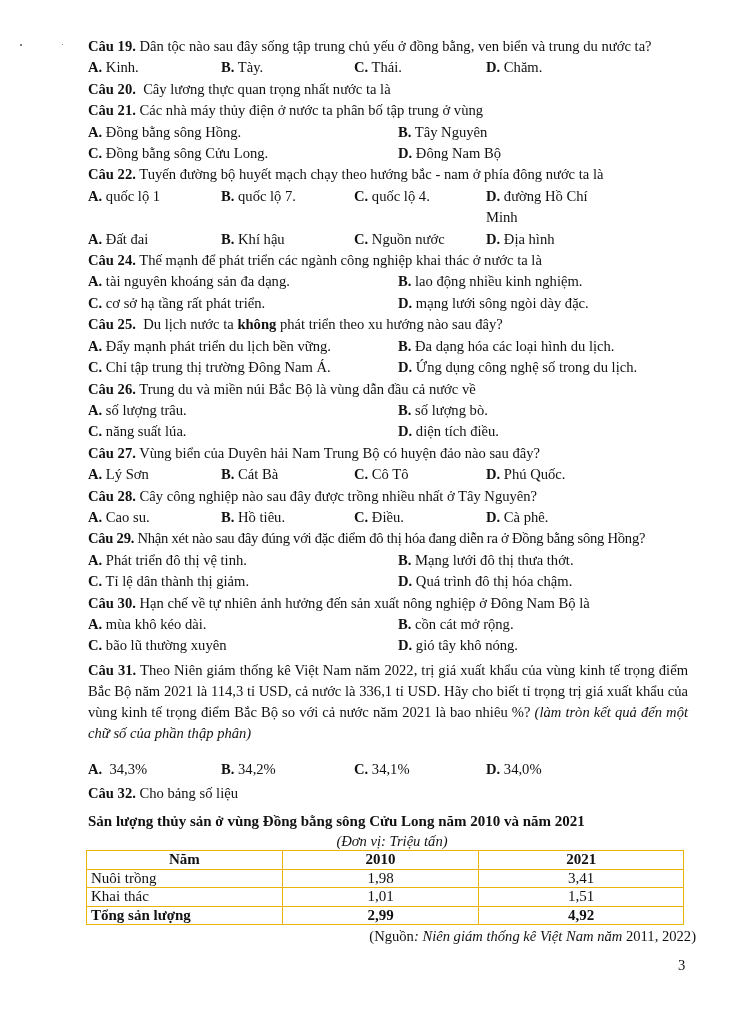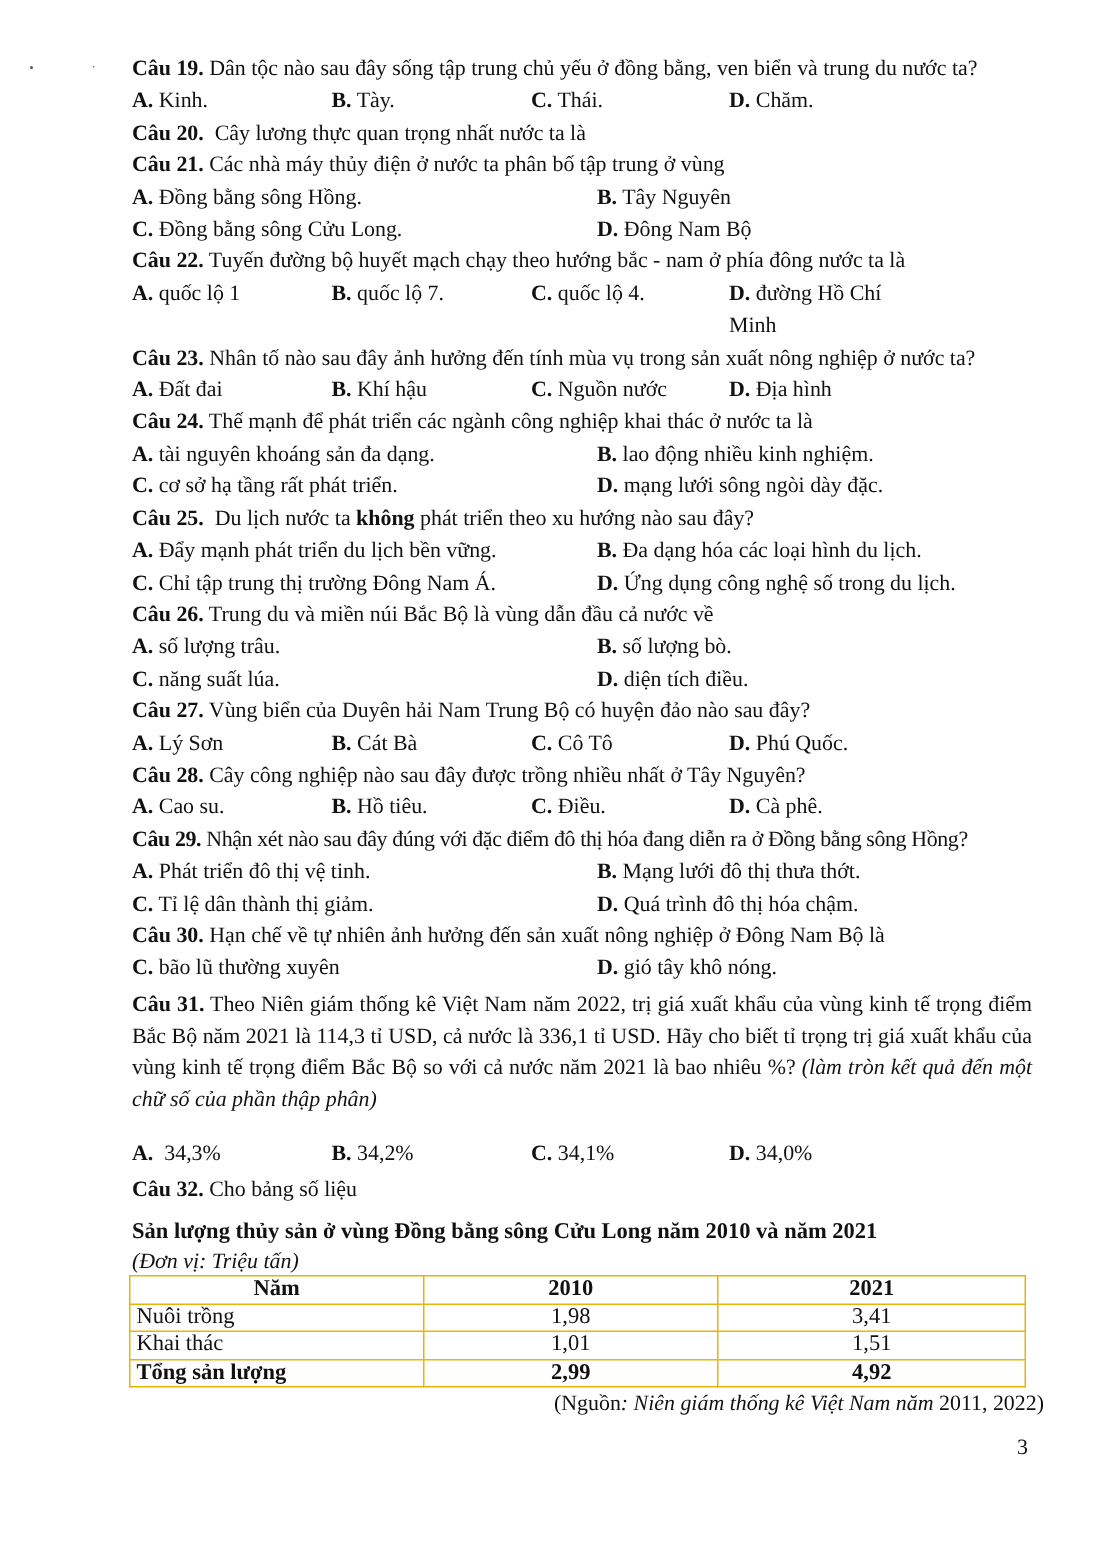--- a/index.html
+++ b/index.html
@@ -18,21 +18,21 @@
     .row4 { display: flex; line-height: 21.4px; }
     .row4 .opt { width: 133px; flex: none; }
     .row4 .opt:nth-child(2) { width: 133px; }
     .row4 .opt:nth-child(3) { width: 132px; }
     .row2 { display: flex; line-height: 21.4px; }
     .row2 .opt { width: 310px; flex: none; }
     .lbl { font-weight: bold; }
     .para { line-height: 21.2px; text-align: justify; }
     .para i { font-style: italic; }
     .tbl-title { text-align: left; font-weight: bold; font-size: 15px; margin-top: 6px; line-height: 22px; }
-    .unit { text-align: left; font-style: italic; line-height: 18px; margin-right: -8px; }
+    .unit { text-align: center; font-style: italic; line-height: 18px; margin-right: -8px; }
     table { border-collapse: collapse; width: 598px; margin-left: -2px; }
     td, th { border: 1px solid #eab308; padding: 0 4px; line-height: 17.5px; font-size: 15px; }
     th { font-weight: bold; }
     td.num { text-align: center; }
     tr.total td { font-weight: bold; }
     .source { text-align: right; line-height: 22px; margin-right: -8px; }
     .source i { font-style: italic; }
     .pagenum { position: absolute; left: 678px; top: 957px; font-size: 14.6px; }
     .dot { position: absolute; width: 2px; height: 2px; background: #555; border-radius: 1px; }
   </style>
@@ -65,21 +65,20 @@
   </div>
 
   <div class="q"><b>Câu 22.</b><span> Tuyến đường bộ huyết mạch chạy theo hướng bắc - nam ở phía đông nước ta là</span></div>
   <div class="row4">
     <div class="opt"><span class="lbl">A.</span><span> quốc lộ 1</span></div>
     <div class="opt"><span class="lbl">B.</span><span> quốc lộ 7.</span></div>
     <div class="opt"><span class="lbl">C.</span><span> quốc lộ 4.</span></div>
     <div class="opt"><span class="lbl">D.</span><span> đường Hồ Chí Minh</span></div>
   </div>
 
-  <div class="q"><b>Câu 23.</b><span> Nhân tố nào sau đây ảnh hưởng đến tính mùa vụ trong sản xuất nông nghiệp ở nước ta?</span></div>
   <div class="row4">
     <div class="opt"><span class="lbl">A.</span><span> Đất đai</span></div>
     <div class="opt"><span class="lbl">B.</span><span> Khí hậu</span></div>
     <div class="opt"><span class="lbl">C.</span><span> Nguồn nước</span></div>
     <div class="opt"><span class="lbl">D.</span><span> Địa hình</span></div>
   </div>
 
   <div class="q"><b>Câu 24.</b><span> Thế mạnh để phát triển các ngành công nghiệp khai thác ở nước ta là</span></div>
   <div class="row2">
     <div class="opt"><span class="lbl">A.</span><span> tài nguyên khoáng sản đa dạng.</span></div>
@@ -131,20 +130,24 @@
     <div class="opt"><span class="lbl">A.</span><span> Phát triển đô thị vệ tinh.</span></div>
     <div class="opt"><span class="lbl">B.</span><span> Mạng lưới đô thị thưa thớt.</span></div>
   </div>
   <div class="row2">
     <div class="opt"><span class="lbl">C.</span><span> Tỉ lệ dân thành thị giảm.</span></div>
     <div class="opt"><span class="lbl">D.</span><span> Quá trình đô thị hóa chậm.</span></div>
   </div>
 
   <div class="q"><b>Câu 30.</b><span> Hạn chế về tự nhiên ảnh hưởng đến sản xuất nông nghiệp ở Đông Nam Bộ là</span></div>
   <div class="row2">
+    <div class="opt"><span class="lbl">A.</span><span> mùa khô kéo dài.</span></div>
+    <div class="opt"><span class="lbl">B.</span><span> cồn cát mở rộng.</span></div>
+  </div>
+  <div class="row2">
     <div class="opt"><span class="lbl">C.</span><span> bão lũ thường xuyên</span></div>
     <div class="opt"><span class="lbl">D.</span><span> gió tây khô nóng.</span></div>
   </div>
 
   <div class="q para" style="margin-top:3px"><b>Câu 31.</b><span> Theo Niên giám thống kê Việt Nam năm 2022, trị giá xuất khẩu của vùng kinh tế trọng điểm Bắc Bộ năm 2021 là 114,3 tỉ USD, cả nước là 336,1 tỉ USD. Hãy cho biết tỉ trọng trị giá xuất khẩu của vùng kinh tế trọng điểm Bắc Bộ so với cả nước năm 2021 là bao nhiêu %? </span><i>(làm tròn kết quả đến một chữ số của phần thập phân)</i></div>
   <div class="row4" style="margin-top:14px">
     <div class="opt" style="white-space:pre"><span class="lbl">A.</span><span>  34,3%</span></div>
     <div class="opt"><span class="lbl">B.</span><span> 34,2%</span></div>
     <div class="opt"><span class="lbl">C.</span><span> 34,1%</span></div>
     <div class="opt"><span class="lbl">D.</span><span> 34,0%</span></div>

